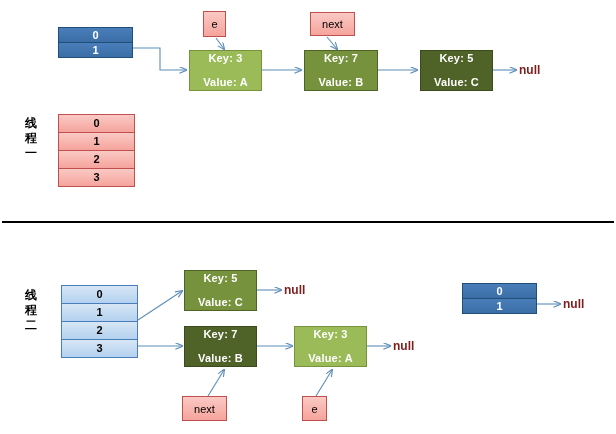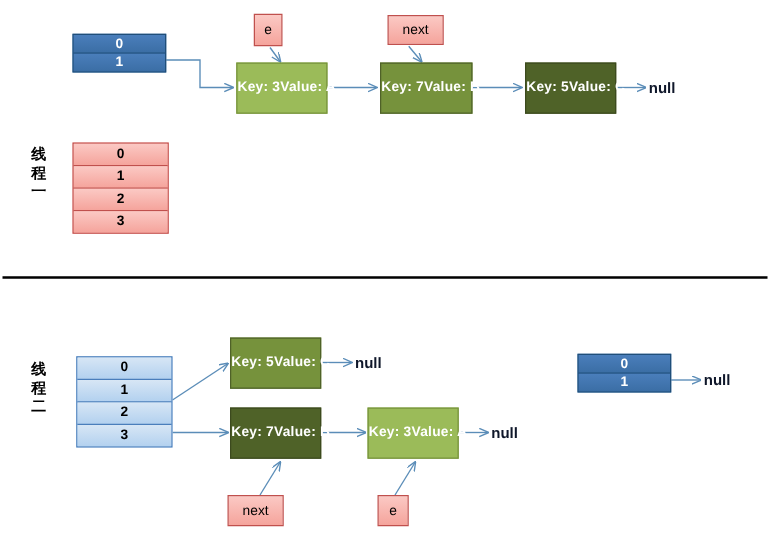--- a/index.html
+++ b/index.html
@@ -78,23 +78,23 @@
   }
   .bucket-pink .cell:last-child { border-bottom: none; }
 
   
   .node {
     border: 1px solid #4f6228;
     color: #ffffff;
     font-weight: bold;
     font-size: 11px;
     display: flex;
-    flex-direction: row;
+    flex-direction: column;
     align-items: center;
-    justify-content: flex-start;
+    justify-content: space-between;
     line-height: 15px;
     letter-spacing: 0.2px;
   }
   .node.green-light { background: #9bbb59; border-color: #77933c; }
   .node.green-mid   { background: #76923c; border-color: #4f6228; }
   .node.green-dark  { background: #4f6228; border-color: #3c4a1e; }
   .node .ln { white-space: nowrap; }
 
   
   .ptr {
@@ -102,21 +102,21 @@
     background: linear-gradient(to bottom, #fbc9c4 0%, #f5a49c 100%);
     color: #000000;
     font-size: 11px;
     display: flex;
     align-items: center;
     justify-content: center;
   }
 
   
   .nulltext {
-    color: #0f172a;
+    color: #7f1d1d;
     font-weight: bold;
     font-size: 12px;
     white-space: nowrap;
   }
 
   
   .threadlabel {
     color: #000000;
     font-weight: bold;
     font-size: 12px;

